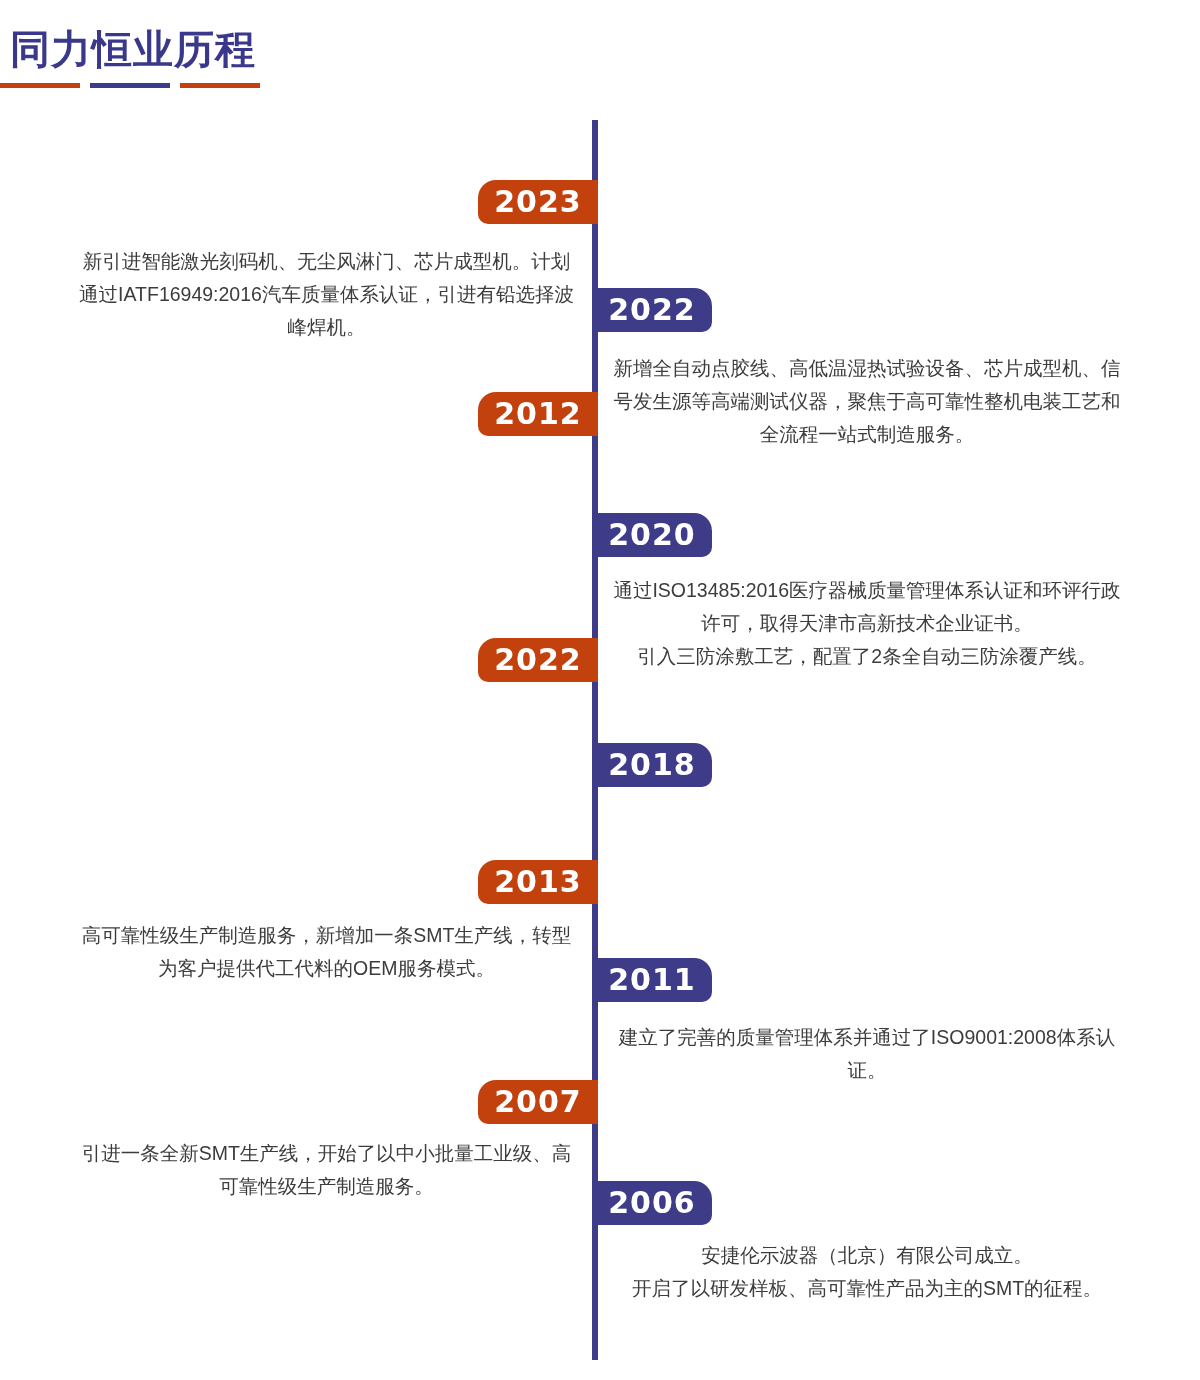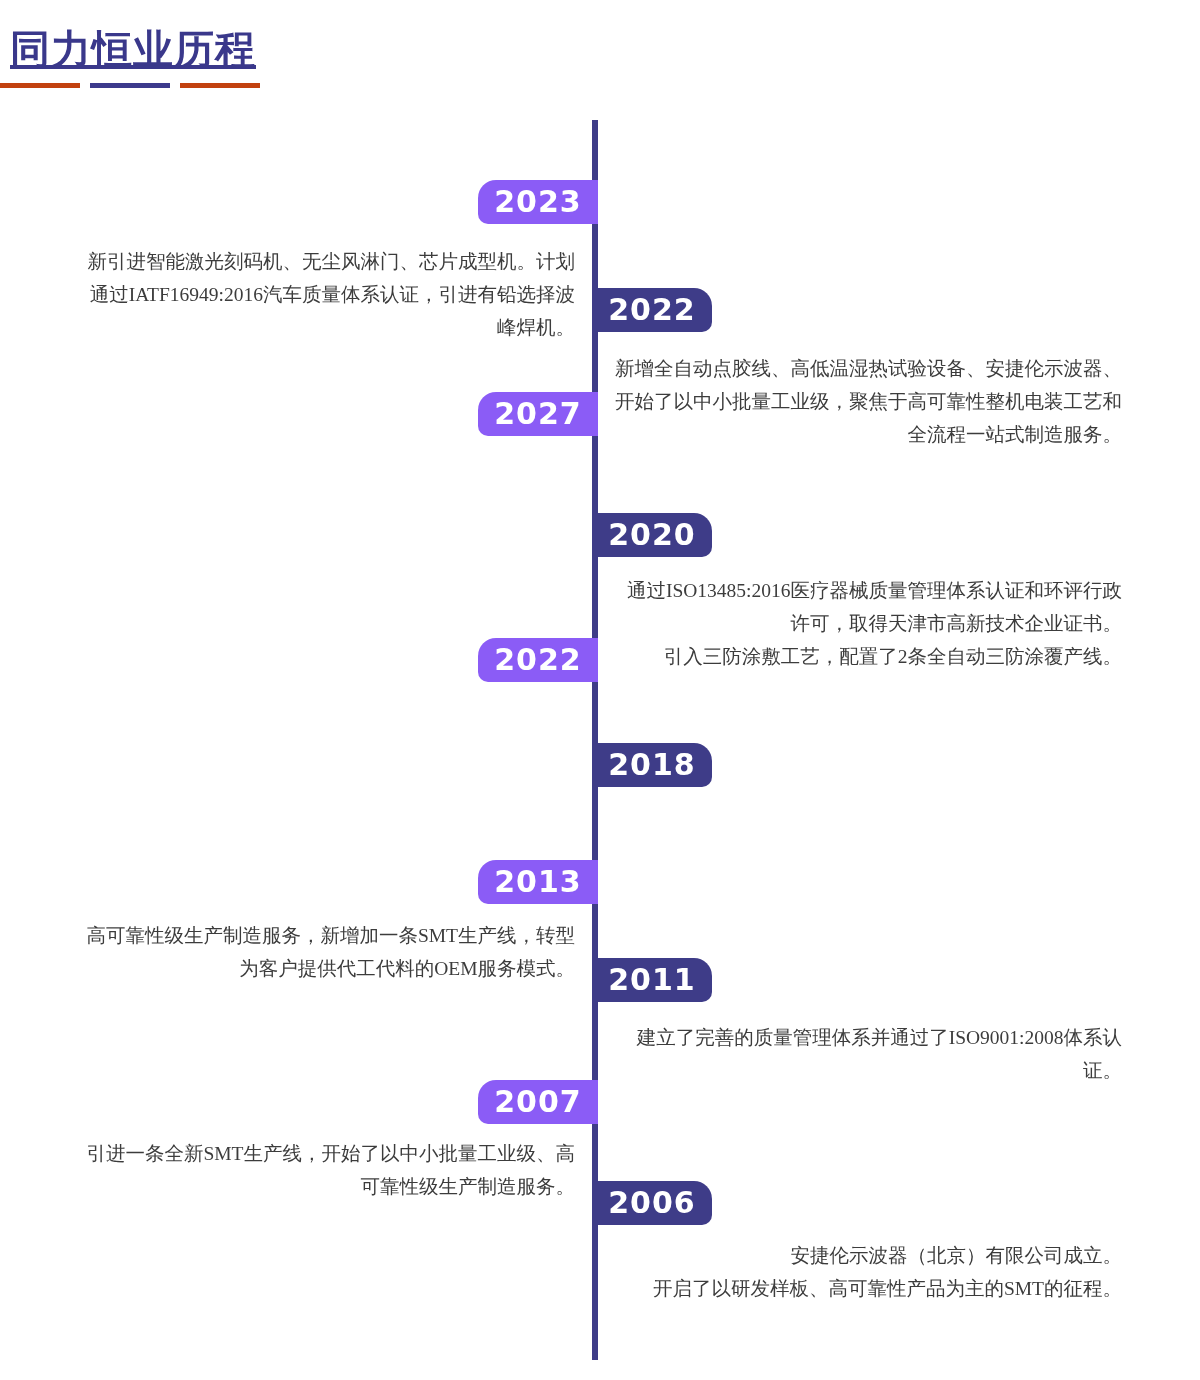--- a/index.html
+++ b/index.html
@@ -2,67 +2,67 @@
 <html><head>
 <meta charset="utf-8">
 <style>
   html,body { margin:0; padding:0; background:#ffffff; }
   .page {
     position:relative; width:1200px; height:1380px; background:#ffffff;
     font-family:"Liberation Sans","DejaVu Sans",sans-serif; overflow:hidden;
   }
   .page-title {
     position:absolute; left:10px; top:22px;
-    font-size:40px; font-weight:bold; color:#3A388B; letter-spacing:1px;text-decoration:underline;
+    font-size:40px; font-weight:bold; color:#3A388B; letter-spacing:1px;
   }
   .title-dash { position:absolute; top:83px; height:5px; width:80px; }
   .dash-1 { left:0px;   background:#C2410F; }
   .dash-2 { left:90px;  background:#3C3A8C; }
   .dash-3 { left:180px; background:#C2410F; }
 
   .timeline-line {
     position:absolute; left:592px; top:120px; width:6px; height:1240px;
     background:#3E3C88; z-index:1;
   }
 
   .badge {
     position:absolute; width:120px; height:44px; z-index:2;
     color:#ffffff; font-weight:bold; font-size:30px; line-height:44px;
     text-align:center; letter-spacing:1px;
     font-family:"DejaVu Sans","Liberation Sans",sans-serif;
   }
-  .badge.left  { left:478px; background:#8b5cf6; border-radius:18px 0 0 10px; }
+  .badge.left  { left:478px; background:#c2410c; border-radius:18px 0 0 10px; }
   .badge.right { left:592px; background:#3E3C88; border-radius:0 18px 10px 0; }
 
   .desc {
     position:absolute; font-size:19.5px; line-height:33px; color:#3C3C3C;
-    white-space:pre-line; z-index:2; text-align:right;font-family:Liberation Serif, serif;
+    white-space:pre-line; z-index:2; text-align:center;
   }
   .desc.left  { left:78px;  width:497px; }
   .desc.right { left:612px; width:510px; }
 </style>
 </head>
 <body>
 
 <div class="page">
 
   <div class="page-title">同力恒业历程</div>
   <div class="title-dash dash-1"></div>
   <div class="title-dash dash-2"></div>
   <div class="title-dash dash-3"></div>
 
   <div class="timeline-line"></div>
 
   <div class="badge left" style="top:180px">2023</div>
   <div class="desc  left" style="top:245px">新引进智能激光刻码机、无尘风淋门、芯片成型机。计划通过IATF16949:2016汽车质量体系认证，引进有铅选择波峰焊机。</div>
 
   <div class="badge right" style="top:288px">2022</div>
-  <div class="desc  right" style="top:352px">新增全自动点胶线、高低温湿热试验设备、安捷伦示波器、开始了以中小批量工业级，聚焦于高可靠性整机电装工艺和全流程一站式制造服务。</div>
+  <div class="desc  right" style="top:352px">新增全自动点胶线、高低温湿热试验设备、芯片成型机、信号发生源等高端测试仪器，聚焦于高可靠性整机电装工艺和全流程一站式制造服务。</div>
 
-  <div class="badge left" style="top:392px">2027</div>
+  <div class="badge left" style="top:392px">2012</div>
 
   <div class="badge right" style="top:513px">2020</div>
   <div class="desc  right" style="top:574px">通过ISO13485:2016医疗器械质量管理体系认证和环评行政许可，取得天津市高新技术企业证书。
 引入三防涂敷工艺，配置了2条全自动三防涂覆产线。</div>
 
   <div class="badge left" style="top:638px">2022</div>
 
   <div class="badge right" style="top:743px">2018</div>
 
   <div class="badge left" style="top:860px">2013</div>

